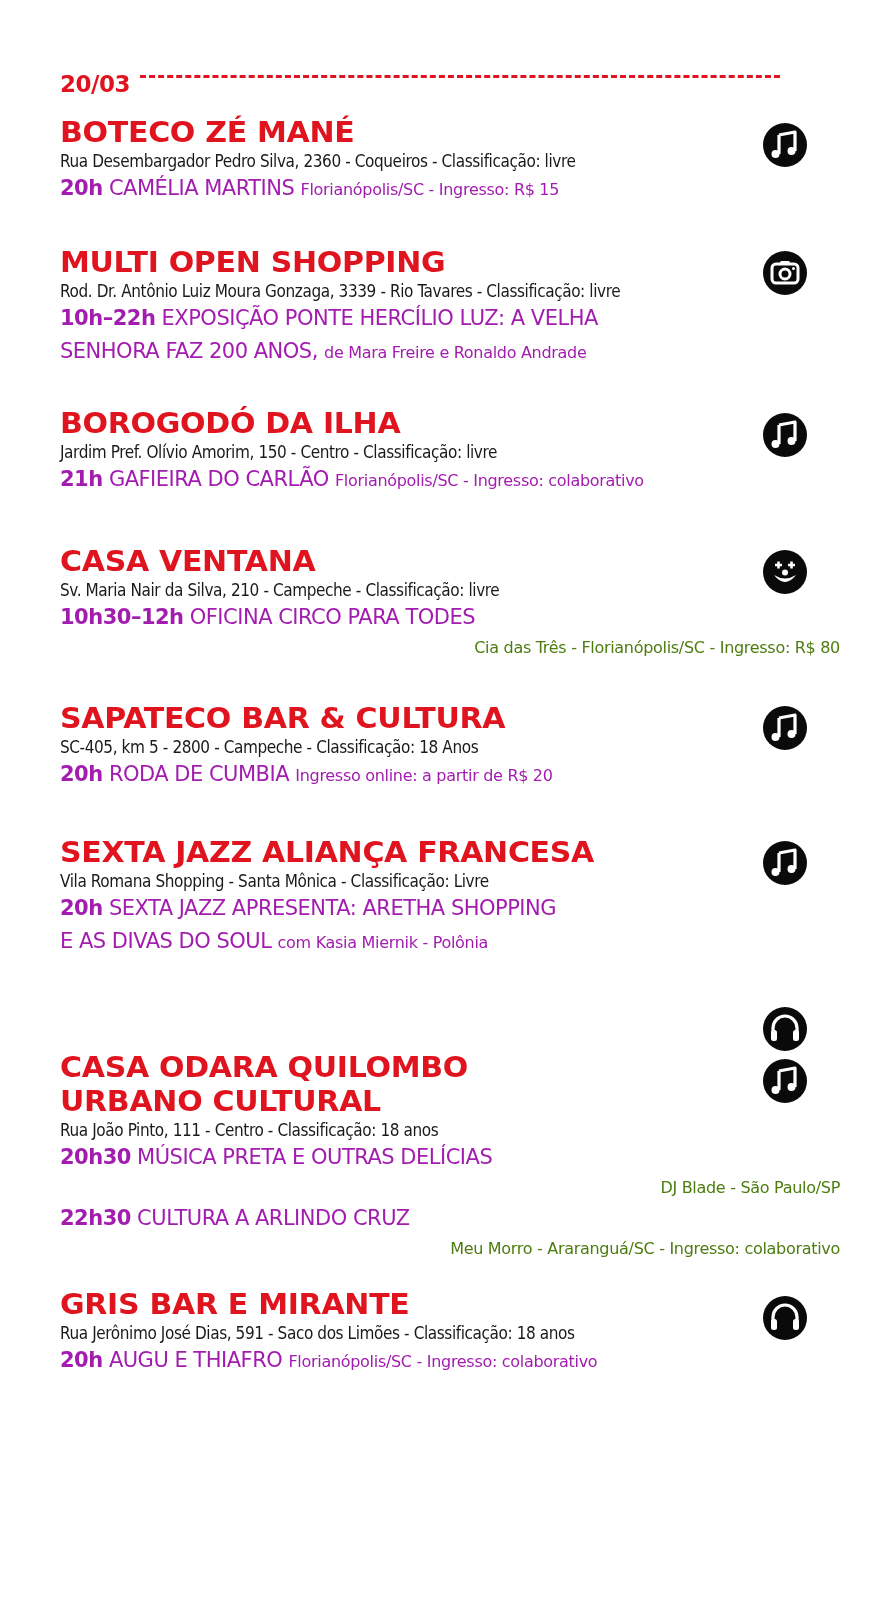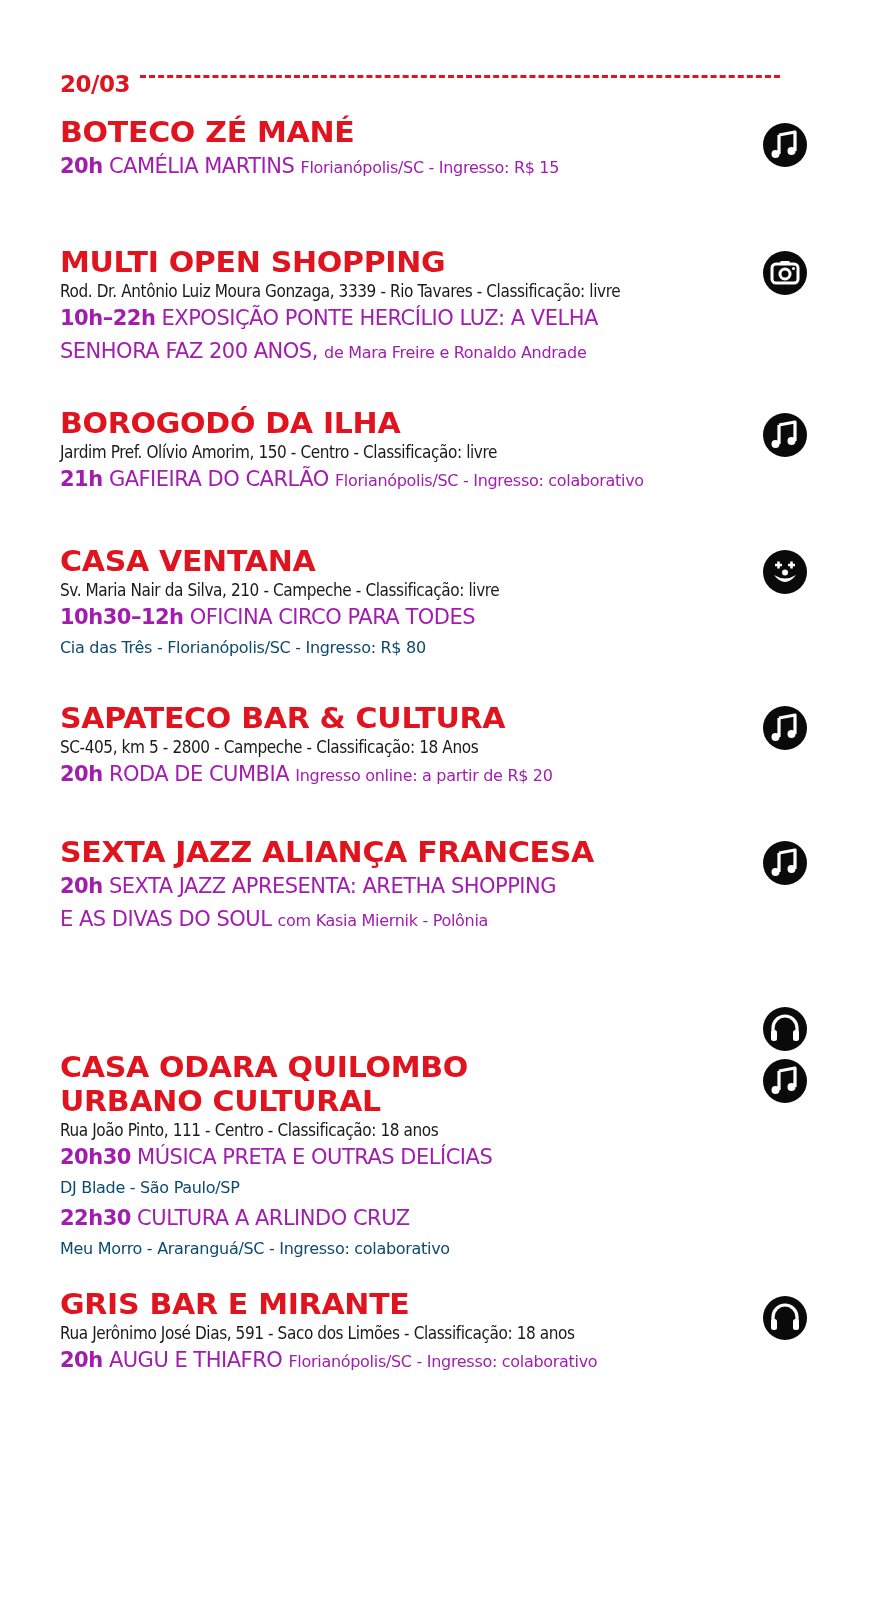--- a/index.html
+++ b/index.html
@@ -9,21 +9,21 @@
   .date-header { position: absolute; top: 71px; left: 0; height: 28px; display: flex; width: 720px; }
   .date-text { color: #e0141e; font-family: "DejaVu Sans", sans-serif; font-weight: 900; font-size: 23px; letter-spacing: -0.5px; }
   .date-dashes { flex: 1; margin-left: 10px; border-top: 3px dashed #e0141e; height: 0; margin-top: 4px; }
   .venue { position: absolute; left: 0; width: 780px; }
   .venue-name { color: #e0141e; font-family: "DejaVu Sans", sans-serif; font-weight: 900; font-size: 30px; line-height: 34px; letter-spacing: -0.3px; text-transform: uppercase; transform: scaleY(0.95); transform-origin: left top; }
   .venue-address { font-family: "DejaVu Sans", sans-serif; font-size: 17px; line-height: 22px; color: #1a1a1a; letter-spacing: -0.4px; white-space: nowrap; font-stretch: condensed; }
   .event-line { font-family: "DejaVu Sans", sans-serif; font-size: 21px; line-height: 33px; color: #a21caf; letter-spacing: -0.5px; white-space: nowrap; }
   .event-time { font-weight: bold; }
   .event-title { font-weight: normal; }
   .event-extra { font-size: 16px; letter-spacing: -0.3px; }
-  .event-sub { font-family: "DejaVu Sans", sans-serif; font-size: 16px; line-height: 28px; color: #0c4a6e; letter-spacing: -0.3px; white-space: nowrap; }
+  .event-sub { font-family: "DejaVu Sans", sans-serif; font-size: 16px; line-height: 28px; color: #4d7c0f; letter-spacing: -0.3px; white-space: nowrap; text-align: right; }
   .icon { position: absolute; left: 702px; width: 46px; height: 46px; }
   .icon svg { width: 46px; height: 46px; display: block; }
 </style>
 </head>
 <body>
 
 <svg width="0" height="0" style="position:absolute">
   <defs>
     <symbol id="sym-music" viewBox="0 0 46 46">
       <circle cx="23" cy="23" r="22" fill="#0a0a0a"></circle>
@@ -57,20 +57,21 @@
 
 <div class="page">
 
   <div class="date-header">
     <span class="date-text">20/03</span>
     <span class="date-dashes"></span>
   </div>
 
   <div class="venue" style="top:116px">
     <div class="venue-name">BOTECO ZÉ MANÉ</div>
+    <div class="venue-address">Rua Desembargador Pedro Silva, 2360 - Coqueiros - Classificação: livre</div>
     <div class="event-line">
       <span class="event-time">20h</span>
       <span class="event-title">CAMÉLIA MARTINS</span>
       <span class="event-extra">Florianópolis/SC - Ingresso: R$ 15</span>
     </div>
   </div>
   <div class="icon" style="top:122px">
       <svg>
         <use href="#sym-music"></use>
       </svg>
@@ -134,20 +135,21 @@
     </div>
   </div>
   <div class="icon" style="top:705px">
       <svg>
         <use href="#sym-music"></use>
       </svg>
     </div>
 
   <div class="venue" style="top:836px">
     <div class="venue-name">SEXTA JAZZ ALIANÇA FRANCESA</div>
+    <div class="venue-address">Vila Romana Shopping - Santa Mônica - Classificação: Livre</div>
     <div class="event-line">
       <span class="event-time">20h</span>
       <span class="event-title">SEXTA JAZZ APRESENTA: ARETHA SHOPPING</span>
     </div>
     <div class="event-line">
       <span class="event-title">E AS DIVAS DO SOUL</span>
       <span class="event-extra">com Kasia Miernik - Polônia</span>
     </div>
   </div>
   <div class="icon" style="top:840px">

